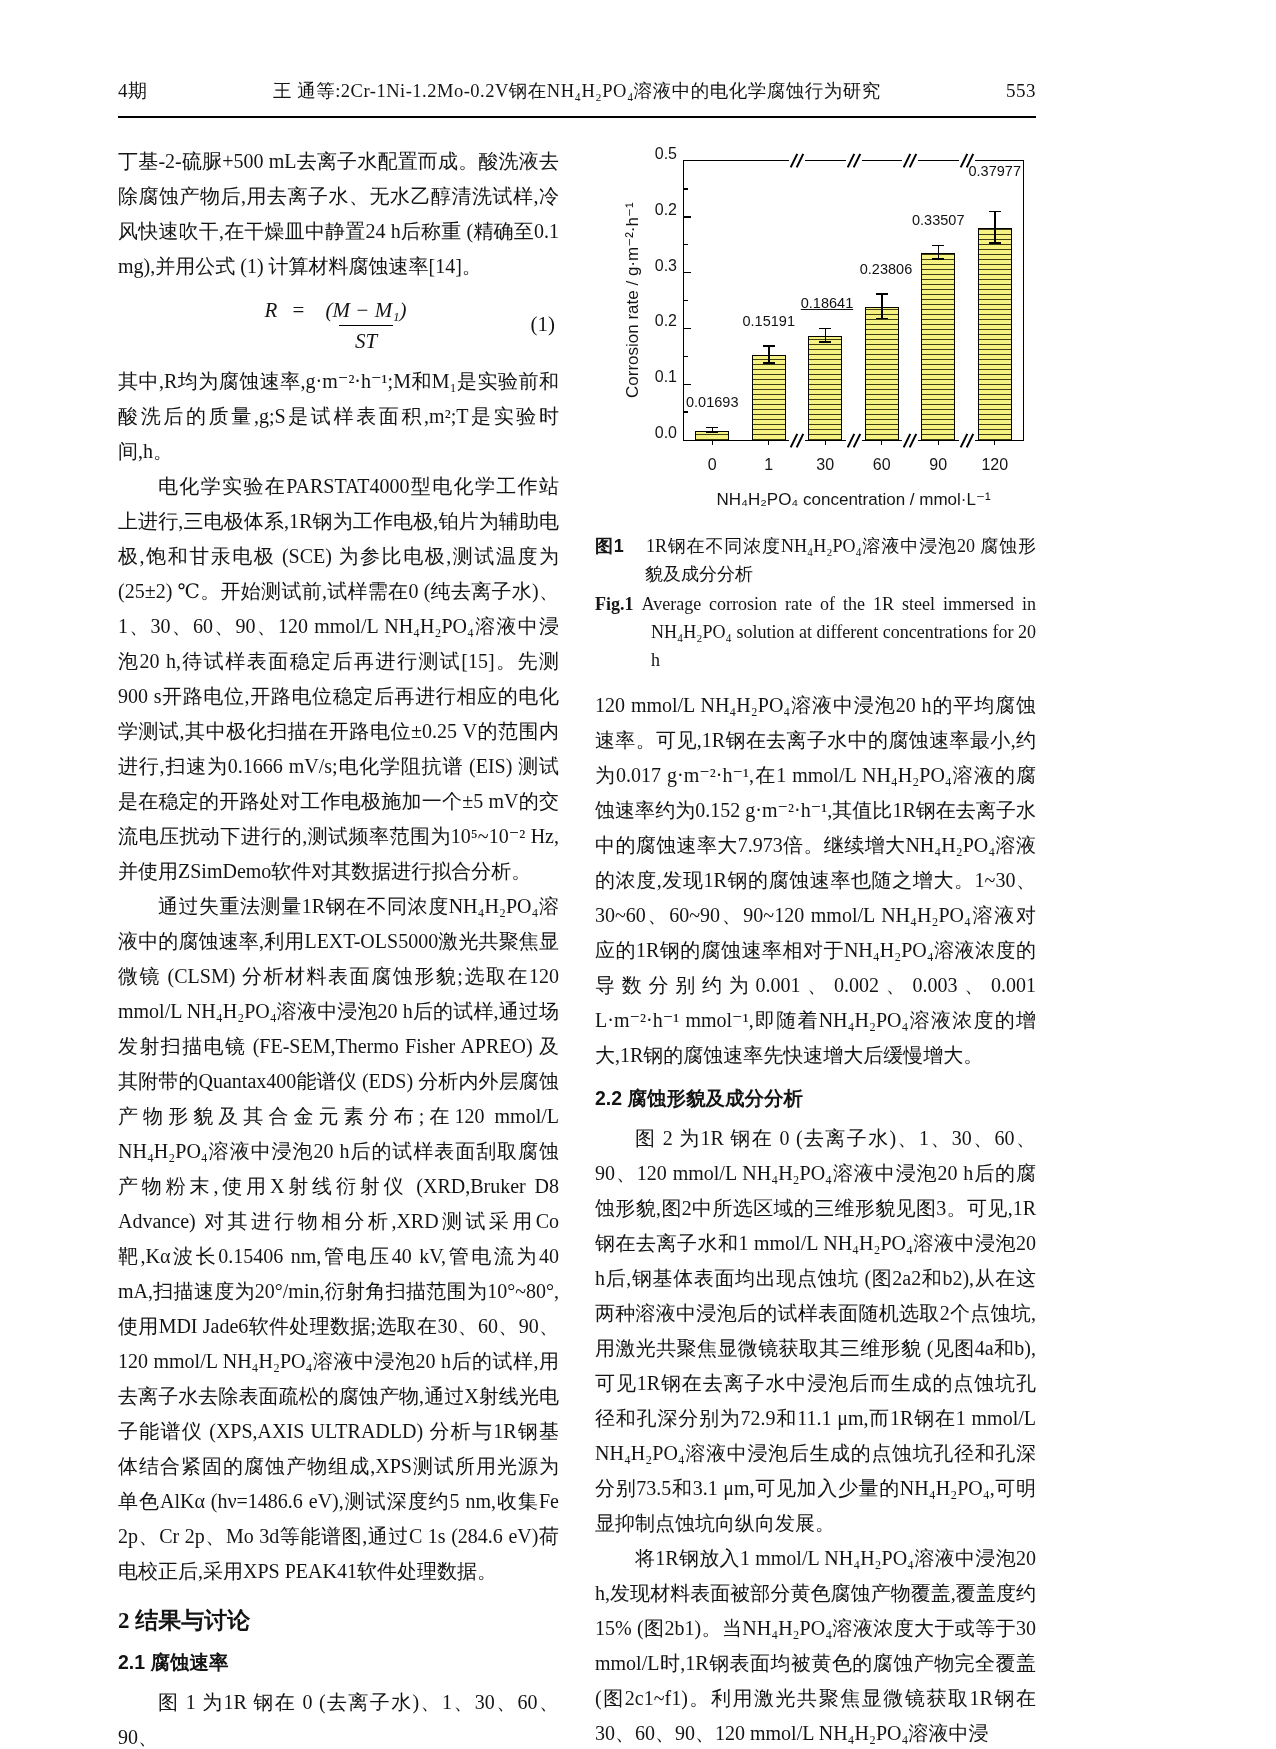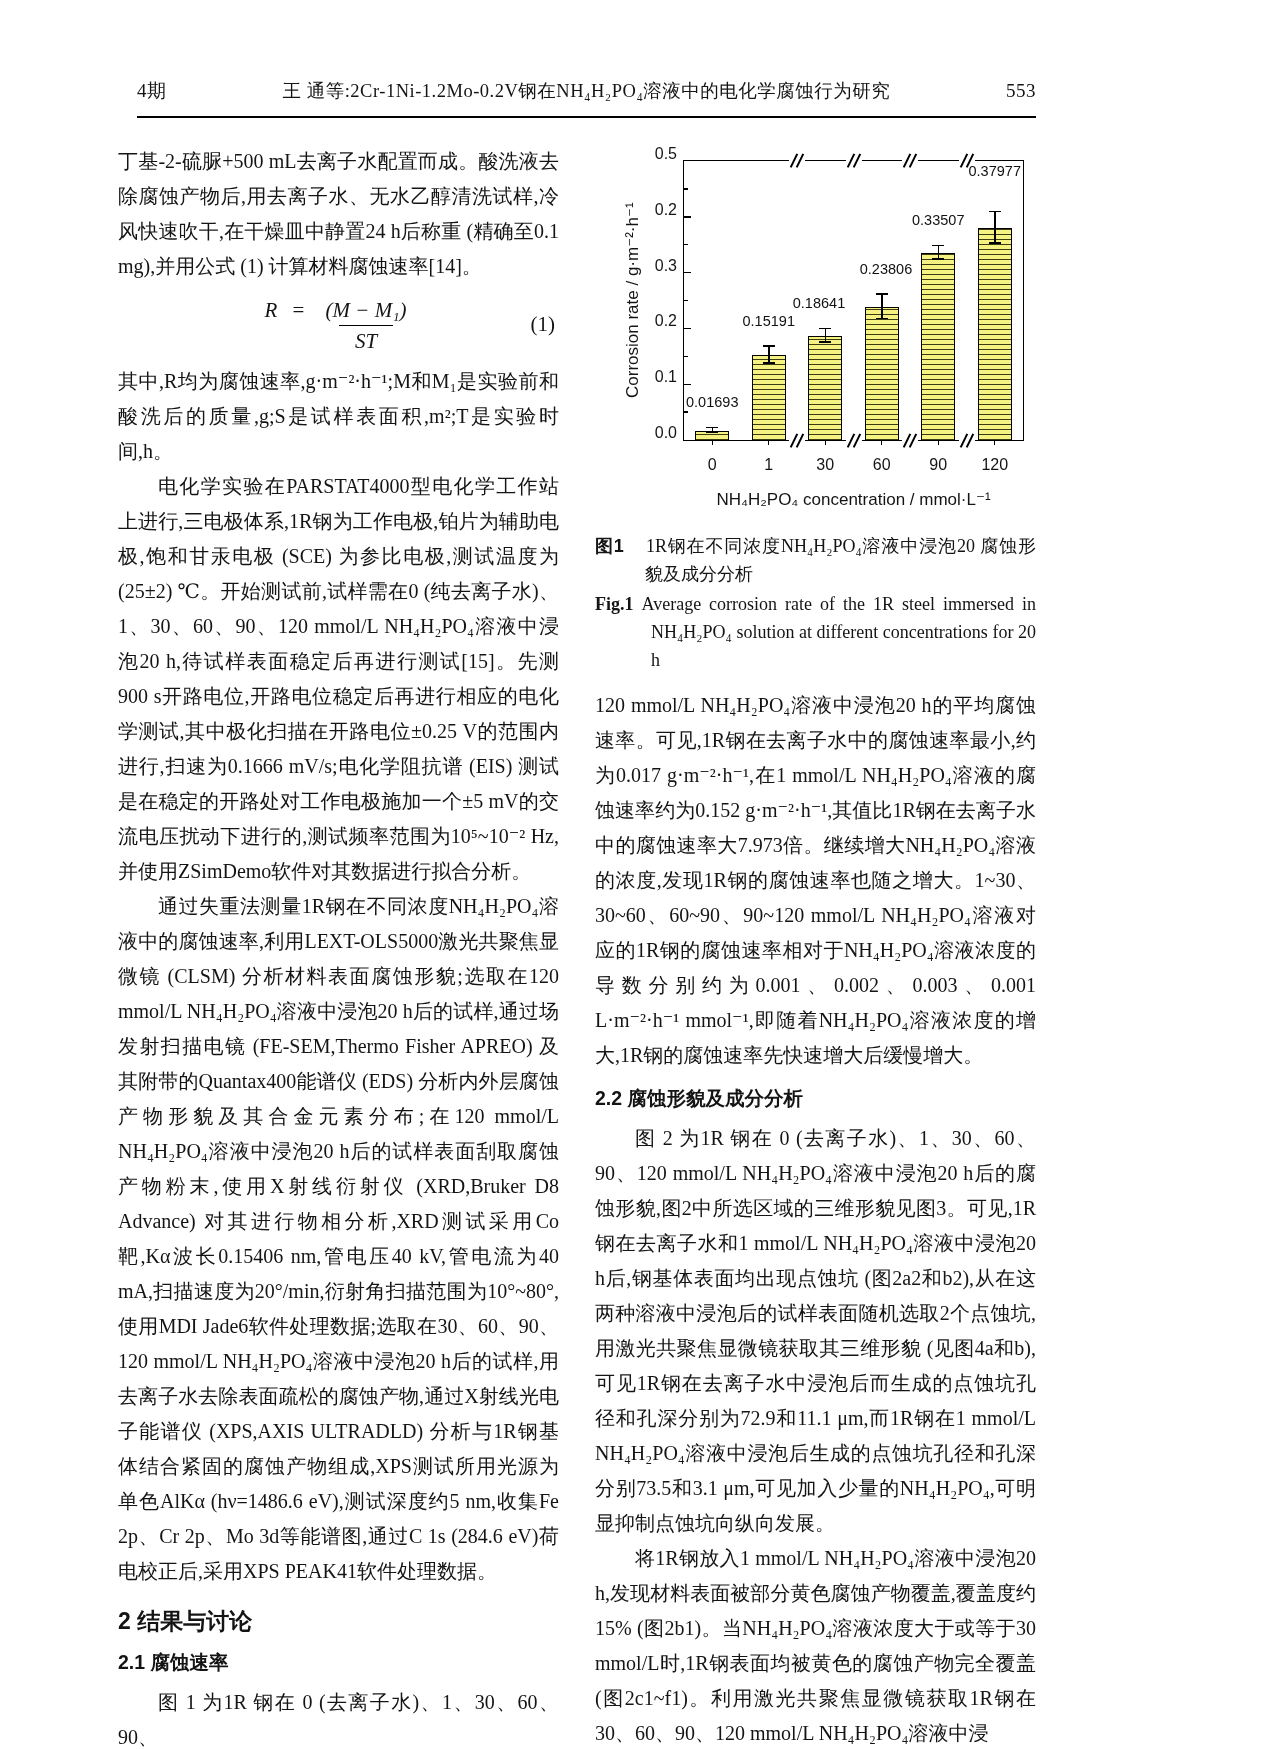--- a/index.html
+++ b/index.html
@@ -10,34 +10,34 @@
     color:#141414;
     position:relative;
     overflow:hidden;
   }
   .page { position:absolute; left:118px; top:78px; width:918px; }
 
   
   .header {
     display:flex; align-items:baseline;
     font-size:19px; letter-spacing:0.5px;
-    padding-bottom:12px; border-bottom:2px solid #000;margin-left:19px;
+    padding-bottom:12px; border-bottom:2px solid #000;
   }
   .header .issue { width:90px; }
   .header .title { flex:1; text-align:center; font-size:18.5px; }
   .header .pageno { width:90px; text-align:right; }
 
   
   .columns { display:flex; gap:36px; margin-top:26px; }
   .col { width:441px; font-size:20px; line-height:35px; text-align:justify; }
   .para { margin:0; }
   .para.indent { text-indent:2em; }
 
   .section {
-    font-family:Liberation Sans, sans-serif;
+    font-family:Liberation Serif, serif;
     font-size:23px; font-weight:bold; margin:16px 0 10px; line-height:32px;
   }
   .subsection {
     font-family:"Liberation Sans","DejaVu Sans",sans-serif;
     font-size:19.5px; font-weight:bold; margin:10px 0 8px; line-height:30px;
   }
 
   
   .equation-row {
     position:relative; display:flex; justify-content:center; align-items:center;
@@ -160,21 +160,21 @@
             <div class="err-line" style="left: 84px; bottom: 76.3958px; height: 16.74px;"></div>
             <div class="err-cap" style="left: 78.75px; bottom: 93.1358px;"></div>
             <div class="err-cap" style="left: 78.75px; bottom: 76.3958px;"></div>
             <div class="bar-label" style="left: 39.75px; bottom: 101.136px;">0.15191</div>
             <div class="xtick-label" style="left: 56.75px;">1</div>
             <div class="xtick-mark" style="left: 84.05px;"></div>
             <div class="bar" style="left: 124.25px; width: 34px; height: 104.017px; background: repeating-linear-gradient(to top, rgb(60, 60, 20) 0px, rgb(60, 60, 20) 1px, rgb(246, 242, 130) 1px, rgb(246, 242, 130) 5px);"></div>
             <div class="err-line" style="left: 140.5px; bottom: 97.3208px; height: 13.392px;"></div>
             <div class="err-cap" style="left: 135.25px; bottom: 110.713px;"></div>
             <div class="err-cap" style="left: 135.25px; bottom: 97.3208px;"></div>
-            <div class="bar-label" style="left: 90px; bottom: 118.713px;">0.18641</div>
+            <div class="bar-label" style="left: 98px; bottom: 118.713px; text-decoration: underline;">0.18641</div>
             <div class="xtick-label" style="left: 113.25px;">30</div>
             <div class="xtick-mark" style="left: 140.55px;"></div>
             <div class="bar" style="left: 180.75px; width: 34px; height: 132.837px; background: repeating-linear-gradient(to top, rgb(60, 60, 20) 0px, rgb(60, 60, 20) 1px, rgb(246, 242, 130) 1px, rgb(246, 242, 130) 5px);"></div>
             <div class="err-line" style="left: 197px; bottom: 120.561px; height: 24.552px;"></div>
             <div class="err-cap" style="left: 191.75px; bottom: 145.113px;"></div>
             <div class="err-cap" style="left: 191.75px; bottom: 120.561px;"></div>
             <div class="bar-label" style="left: 157px; bottom: 153.113px;">0.23806</div>
             <div class="xtick-label" style="left: 169.75px;">60</div>
             <div class="xtick-mark" style="left: 197.05px;"></div>
             <div class="bar" style="left: 237.25px; width: 34px; height: 186.969px; background: repeating-linear-gradient(to top, rgb(60, 60, 20) 0px, rgb(60, 60, 20) 1px, rgb(246, 242, 130) 1px, rgb(246, 242, 130) 5px);"></div>

